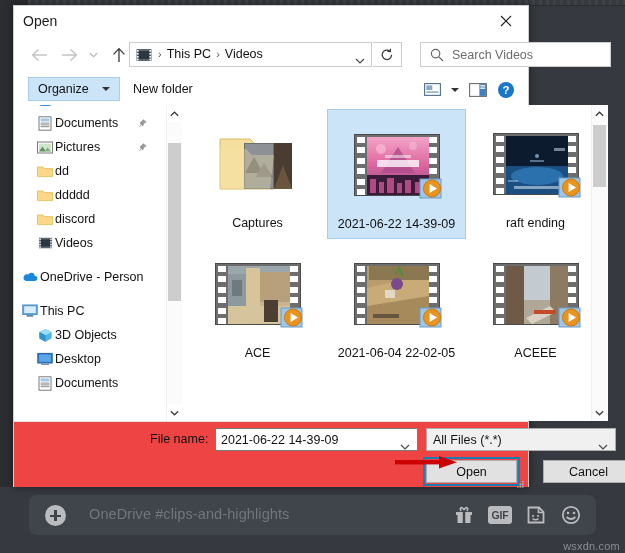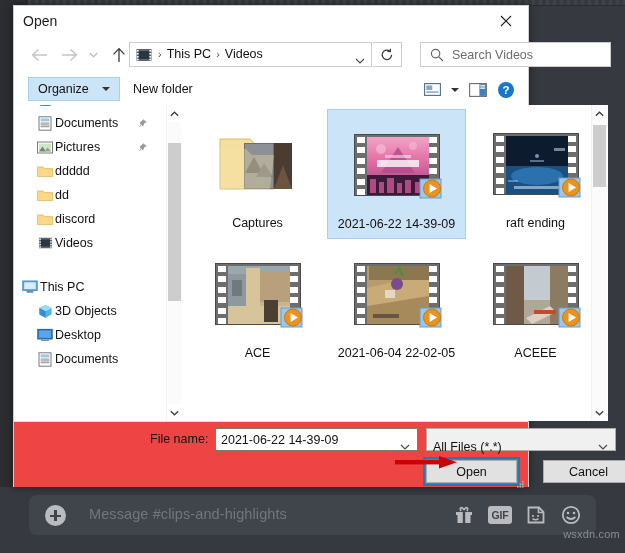--- a/index.html
+++ b/index.html
@@ -102,21 +102,21 @@
     color: #40444b;
     font-size: 10.5px;
     font-weight: bold;
     line-height: 18px;
     text-align: center;
     letter-spacing: -0.2px;
     font-family: "Liberation Sans", sans-serif;
   }
   .watermark {
     position: absolute;
-    right: 5px; bottom: 13px;
+    right: 5px; bottom: 1px;
     font-size: 11px;
     color: #8a8d93;
     letter-spacing: .2px;
   }
 
   
   .dialog {
     position: absolute;
     left: 13px; top: 5px;
     width: 516px; height: 482px;
@@ -481,21 +481,20 @@
     width: 190px; height: 23px;
     background: #f0f0f0;
     border: 1px solid #adadad;
     box-sizing: border-box;
   }
   .ft-value {
     position: absolute;
     left: 6px; top: 4px;
     font-size: 12.5px;
     color: #111;
-    margin-top: 7px;
   }
   .btn {
     position: absolute;
     top: 38px;
     height: 23px;
     background: #e1e1e1;
     border: 1px solid #adadad;
     box-sizing: border-box;
     font-size: 12.5px;
     color: #111;
@@ -529,21 +528,21 @@
 
 <div id="root">
 
   <div class="discord-back"></div>
   <div class="discord-topstrip"></div>
   <div class="discord-leftstrip"></div>
 
   <div class="msgbar-wrap">
     <div class="msgbar">
       <div class="msg-plus"></div>
-      <div class="msg-placeholder">Message #clips-and-highlights</div>
+      <div class="msg-placeholder">OneDrive #clips-and-highlights</div>
       <div class="msg-icons">
         <div class="mi">
           <svg width="22" height="22" viewBox="0 0 22 22">
             <rect x="3" y="8" width="16" height="3" fill="#b9bbbe"></rect>
             <rect x="4.5" y="11" width="13" height="8" fill="#b9bbbe"></rect>
             <rect x="9.8" y="7" width="2.4" height="12" fill="#40444b"></rect>
             <path d="M8 7 C6 3.5 9 2 11 6" fill="none" stroke="#b9bbbe" stroke-width="1.6"></path>
             <path d="M14 7 C16 3.5 13 2 11 6" fill="none" stroke="#b9bbbe" stroke-width="1.6"></path>
           </svg>
         </div>
@@ -740,30 +739,30 @@
               </svg>
             </span>
           </div>
 
           <div class="nav-item indent1">
             <span class="nav-ico">
               <svg width="16" height="13" viewBox="0 0 16 13">
                 <path d="M0.5 2 H6 L7.3 3.6 H15.5 V11.6 H0.5 Z" fill="#fbd986" stroke="#e0bd63" stroke-width="0.9"></path>
               </svg>
             </span>
-            <span>ddddd</span>
+            <span>dd</span>
           </div>
 
           <div class="nav-item indent1">
             <span class="nav-ico">
               <svg width="16" height="13" viewBox="0 0 16 13">
                 <path d="M0.5 2 H6 L7.3 3.6 H15.5 V11.6 H0.5 Z" fill="#fbd986" stroke="#e0bd63" stroke-width="0.9"></path>
               </svg>
             </span>
-            <span>dd</span>
+            <span>ddddd</span>
           </div>
 
           <div class="nav-item indent1">
             <span class="nav-ico">
               <svg width="16" height="13" viewBox="0 0 16 13">
                 <path d="M0.5 2 H6 L7.3 3.6 H15.5 V11.6 H0.5 Z" fill="#fbd986" stroke="#e0bd63" stroke-width="0.9"></path>
               </svg>
             </span>
             <span>discord</span>
           </div>
@@ -783,20 +782,28 @@
                   <rect x="13.4" y="9" width="1.6" height="1.6"></rect>
                     <rect x="13.4" y="11.8" width="1.6" height="1.6"></rect>
                 </g>
               </svg>
             </span>
             <span>Videos</span>
           </div>
 
           <div class="nav-gap"></div>
 
+          <div class="nav-item root">
+            <span class="nav-ico">
+              <svg width="17" height="12" viewBox="0 0 17 12">
+                <path d="M4.2 10.3 H13.6 A2.7 2.7 0 0 0 13.8 4.9 A3.9 3.9 0 0 0 6.6 3.3 A3.1 3.1 0 0 0 4.2 10.3 Z" fill="#1b86d8"></path>
+              </svg>
+            </span>
+            <span>OneDrive - Person</span>
+          </div>
 
           <div class="nav-gap"></div>
 
           <div class="nav-item root">
             <span class="nav-ico">
               <svg width="16" height="14" viewBox="0 0 16 14">
                 <rect x="0.8" y="1" width="14.4" height="9.4" fill="#5ba8e0" stroke="#4a8cbf" stroke-width="1"></rect>
                 <rect x="2.2" y="2.3" width="11.6" height="6.8" fill="#d9ecfa"></rect>
                 <rect x="4.6" y="11" width="6.8" height="1.8" fill="#6f8fa8"></rect>
               </svg>

